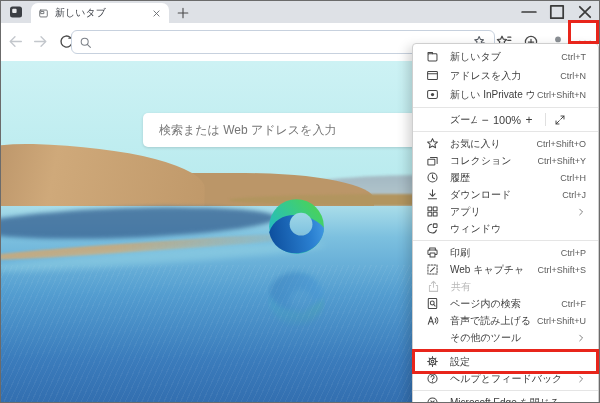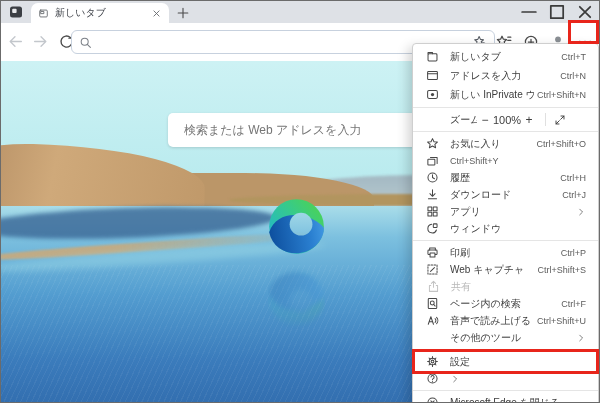--- a/index.html
+++ b/index.html
@@ -36,21 +36,21 @@
   .sky{position:absolute;top:0;left:0;right:0;height:147px;background:linear-gradient(#cdf2f4,#b5e9ed);}
   .hills-far{position:absolute;left:288px;top:114px;width:340px;height:34px;background:linear-gradient(#a2b6c0,#bac9cf);border-radius:55% 75% 0 0;filter:blur(1.5px);opacity:.95;}
   .dune-ridge{position:absolute;left:38px;top:112px;width:335px;height:38px;background:#bb9668;border-radius:100% 100% 0 0/260% 180% 0 0;filter:blur(.5px);}
   .dune-main{position:absolute;left:-72px;top:84px;width:276px;height:64px;background:linear-gradient(100deg,#a9825a 0%,#cfa97a 45%,#c0996a 100%);border-radius:60% 100% 0 0/100% 100% 0 0;transform:rotate(1.5deg);}
   .sandbar-far{position:absolute;left:228px;top:133px;width:364px;height:12px;background:#b2955f;border-radius:50%;filter:blur(1px);}
   .water{position:absolute;top:145px;left:0;right:0;bottom:0;background:linear-gradient(#a9dde9 0%,#7cc0df 16%,#539dd0 45%,#3b7cbc 78%,#336fb0 100%);}
   .water::after{content:'';position:absolute;inset:30% 0 0 0;background:repeating-linear-gradient(115deg,rgba(255,255,255,.055) 0 1px,transparent 1px 5px);}
   .water-dark{position:absolute;left:-30px;top:147px;width:305px;height:30px;background:#3a6796;border-radius:50%;opacity:.8;filter:blur(2px);transform:rotate(-2deg);}
   .sandbar-near{position:absolute;left:-20px;top:181px;width:335px;height:9px;background:linear-gradient(to right,#c9aa7c 40%,rgba(201,170,124,0));border-radius:40%;opacity:.9;filter:blur(1px);transform:rotate(-4deg);}
   .shallow-glow{position:absolute;left:-20px;top:189px;width:345px;height:14px;background:#9bd9e6;opacity:.45;filter:blur(3px);transform:rotate(-4deg);border-radius:50%;}
-  .page-search{position:absolute;left:167px;top:52px;width:290px;height:29px;background:#fff;border-radius:5px;box-shadow:0 1px 3px rgba(0,0,0,.14);display:flex;align-items:center;padding:17px 14px;box-sizing:border-box;}
+  .page-search{position:absolute;left:142px;top:52px;width:290px;height:29px;background:#fff;border-radius:5px;box-shadow:0 1px 3px rgba(0,0,0,.14);display:flex;align-items:center;padding:17px 14px;box-sizing:border-box;}
   .page-search input{border:none;outline:none;width:100%;font-size:12px;background:transparent;color:#4c4f53;font-family:"Liberation Sans",sans-serif;}
   .logo{position:absolute;left:267px;top:137px;width:57px;height:57px;}
   .logo-reflect{position:absolute;left:267px;top:196px;width:57px;height:84px;transform:scaleY(-1);opacity:.5;filter:blur(2.5px);
     -webkit-mask-image:linear-gradient(to top,rgba(0,0,0,.75),transparent 90%);
     mask-image:linear-gradient(to top,rgba(0,0,0,.75),transparent 90%);}
   .logo svg,.logo-reflect svg{width:100%;height:100%;}
 
   
   .menu{position:absolute;left:411px;top:42px;width:187px;background:#fff;border:1px solid #cfcfcf;border-radius:4px;box-shadow:-4px 4px 12px rgba(0,0,0,.18);padding:3px 0;box-sizing:border-box;z-index:10;}
   .m-row{position:relative;display:flex;align-items:center;height:17px;padding:0 12px 0 13px;font-size:10px;color:var(--ink);cursor:default;}
@@ -303,20 +303,21 @@
         <span class="m-label">お気に入り</span>
         <span class="m-sc">Ctrl+Shift+O</span>
       </div>
       <div class="m-row">
         <span class="m-ico">
           <svg viewBox="0 0 16 16" fill="none" stroke="currentColor" stroke-width="1.25" stroke-linecap="round" stroke-linejoin="round">
             <path d="M5.5 4.3 h8.2 v7.5"></path>
             <rect x="2.3" y="6.4" width="8.6" height="7.2" rx="0.8"></rect>
           </svg>
         </span>
+        <span class="m-label">コレクション</span>
         <span class="m-sc">Ctrl+Shift+Y</span>
       </div>
       <div class="m-row">
         <span class="m-ico">
           <svg viewBox="0 0 16 16" fill="none" stroke="currentColor" stroke-width="1.25" stroke-linecap="round" stroke-linejoin="round">
             <circle cx="8" cy="8" r="5.6"></circle>
             <path d="M8 4.7 V8 l2.4 1.5"></path>
           </svg>
         </span>
         <span class="m-label">履歴</span>
@@ -423,20 +424,21 @@
         </span>
         <span class="m-label">設定</span>
       </div>
       <div class="m-row">
         <span class="m-ico">
           <svg viewBox="0 0 16 16" fill="none" stroke="currentColor" stroke-width="1.25" stroke-linecap="round" stroke-linejoin="round">
             <circle cx="8" cy="8" r="5.6"></circle>
             <path d="M6.2 6.1 a1.9 1.9 0 1 1 2.6 2 c-.6.35 -.8.7 -.8 1.4 M8 11.6 v.3"></path>
           </svg>
         </span>
+        <span class="m-label">ヘルプとフィードバック</span>
         <span class="m-chev"><svg viewBox="0 0 16 16" fill="none" stroke="currentColor" stroke-width="1.25" stroke-linecap="round" stroke-linejoin="round">
             <path d="M6 3.5 L10.5 8 L6 12.5"></path>
           </svg></span>
       </div>
       <div class="m-sep"></div>
       <div class="m-row">
         <span class="m-ico">
           <svg viewBox="0 0 16 16" fill="none" stroke="currentColor" stroke-width="1.25" stroke-linecap="round" stroke-linejoin="round">
             <circle cx="8" cy="8" r="5.6"></circle>
             <path d="M6 6 l4 4 M10 6 l-4 4"></path>

